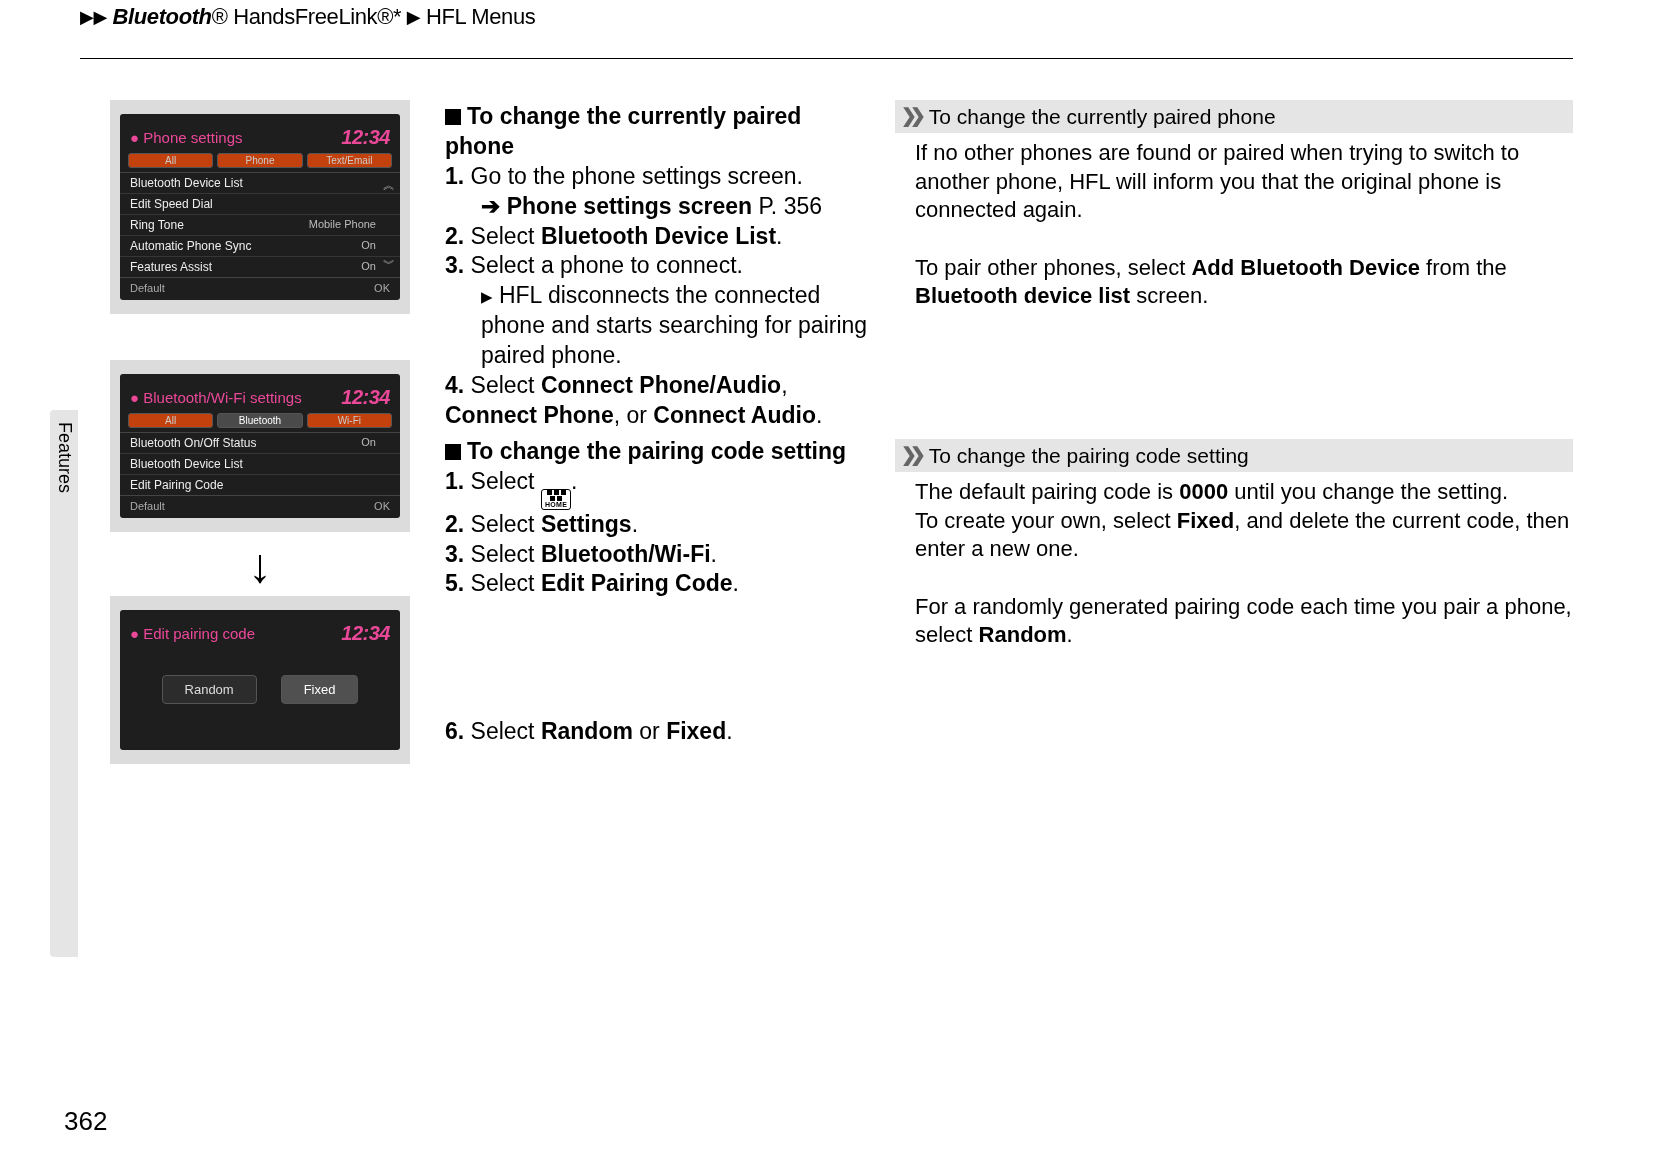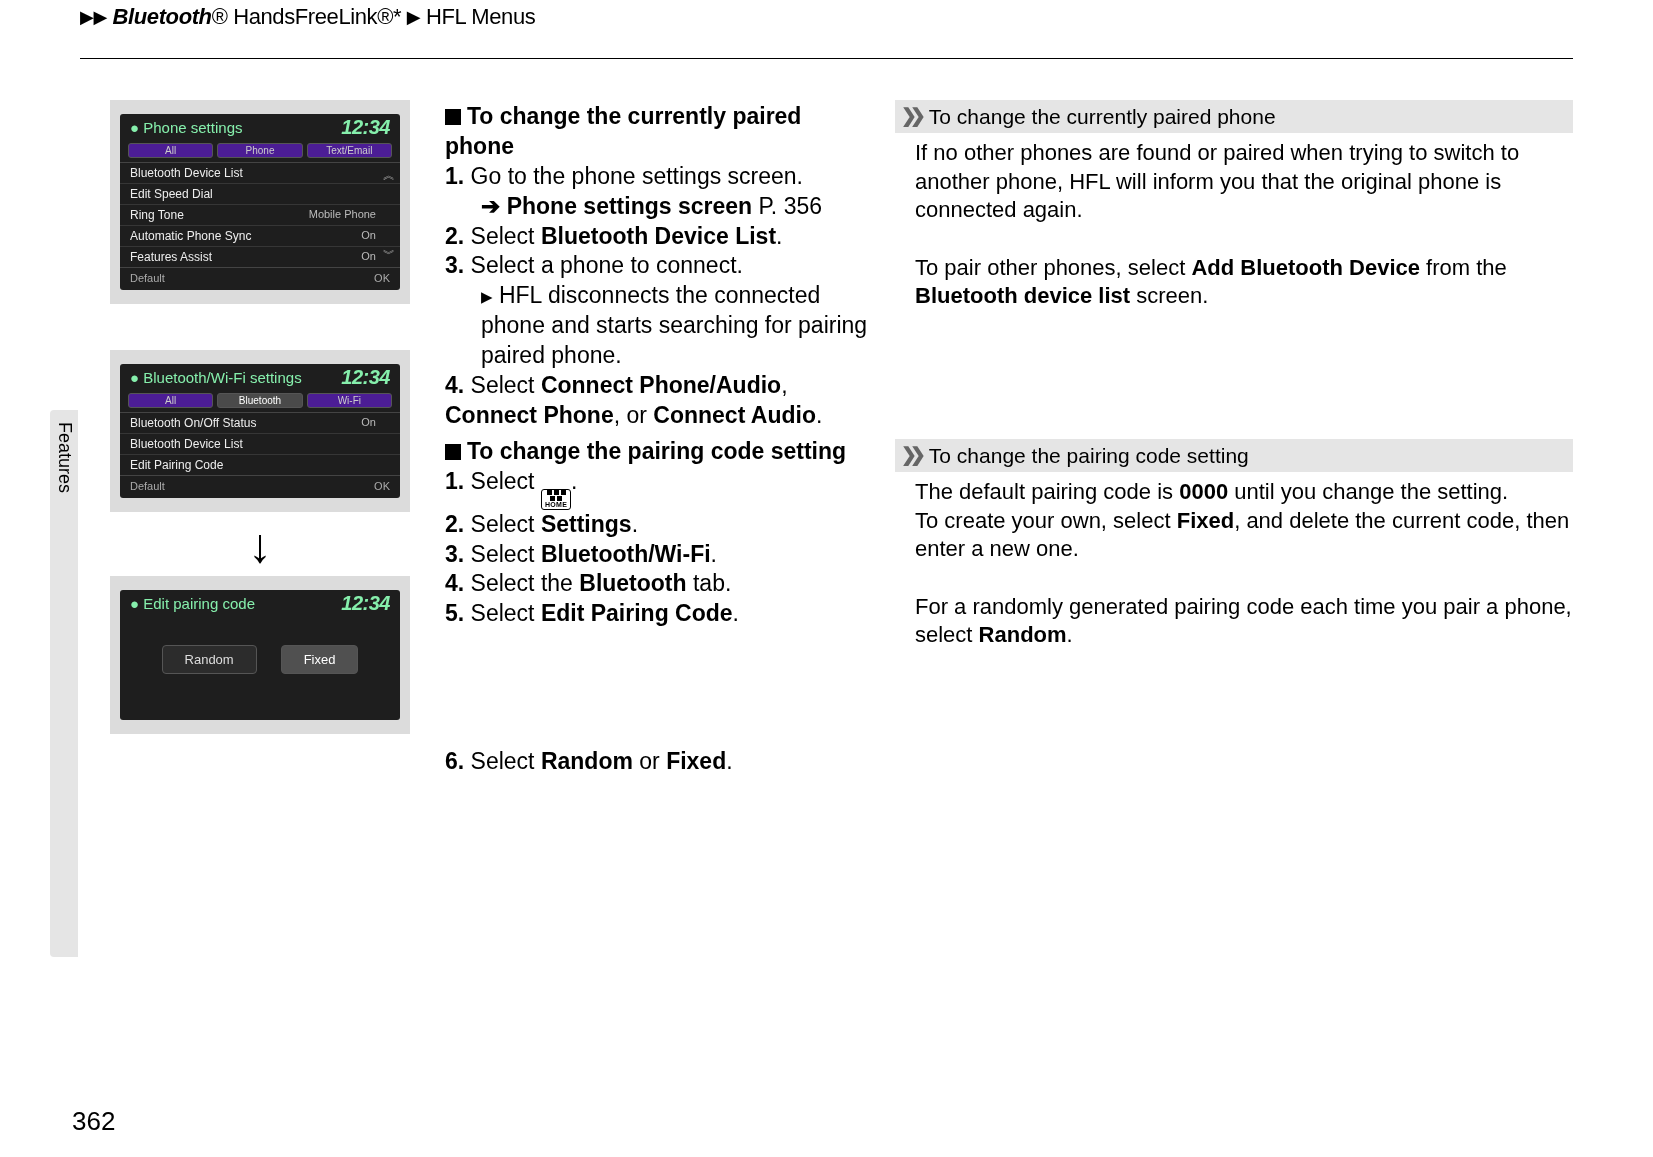--- a/index.html
+++ b/index.html
@@ -36,21 +36,21 @@
     align-items: flex-start;
     justify-content: center;
     padding-top: 12px;
     font-size: 18px;
   }
   .tab span { writing-mode: vertical-rl; transform: rotate(0deg); }
 
   .page-num {
     position: absolute;
     bottom: 20px;
-    left: 72px;
+    left: 64px;
     font-size: 26px;
   }
 
   .content {
     position: absolute;
     top: 100px;
     left: 95px;
     right: 80px;
     display: grid;
     grid-template-columns: 330px 430px 1fr;
@@ -70,35 +70,35 @@
     color: #ddd;
     border-radius: 3px;
     width: 100%;
     font-size: 12px;
     padding-bottom: 2px;
   }
   .scr-title {
     display: flex;
     justify-content: space-between;
     align-items: center;
-    padding: 2px 10px 2px 10px;
+    padding: 12px 10px 2px 10px;
     font-size: 15px;
-    color: #86efac;
+    color: #ec4899;
     font-weight: 500;
   }
   .scr-title .time { font-weight: 700; font-style: italic; font-size: 20px; letter-spacing: -0.5px; }
   .scr-tabs {
     display: flex;
     padding: 2px 8px 4px 8px;
     gap: 4px;
   }
   .scr-tab {
     flex: 1;
     text-align: center;
-    background: #4c1d95;
+    background: #c2410c;
     border: 1px solid #555;
     border-radius: 3px;
     padding: 1px 4px;
     font-size: 10px;
     color: #ccc;
   }
   .scr-tab.sel { background: #4a4a4a; color: #fff; }
   .scr-rows { border-top: 1px solid #444; border-bottom: 1px solid #444; position: relative; }
   .scr-row {
     display: flex;
@@ -325,21 +325,20 @@
             </span>
           <span class="dots" style="margin-top:1px;">
               <span></span>
               <span></span>
             </span>
           <span class="lbl">HOME</span>
         </span>.
       </div>
       <div class="step"><b class="num">2.</b> <span>Select </span><b>Settings</b>.</div>
       <div class="step"><b class="num">3.</b> <span>Select </span><b>Bluetooth/Wi-Fi</b>.</div>
-      <div class="step"><b class="num">4.</b> <span>Select the </span><b>Bluetooth</b><span> tab.</span></div>
       <div class="step"><b class="num">5.</b> <span>Select </span><b>Edit Pairing Code</b>.</div>
     </div>
 
     <div class="block3">
       <div class="step"><b class="num">6.</b> <span>Select </span><b>Random</b><span> or </span><b>Fixed</b>.</div>
     </div>
 
   </div>
 
   <div class="notes">

